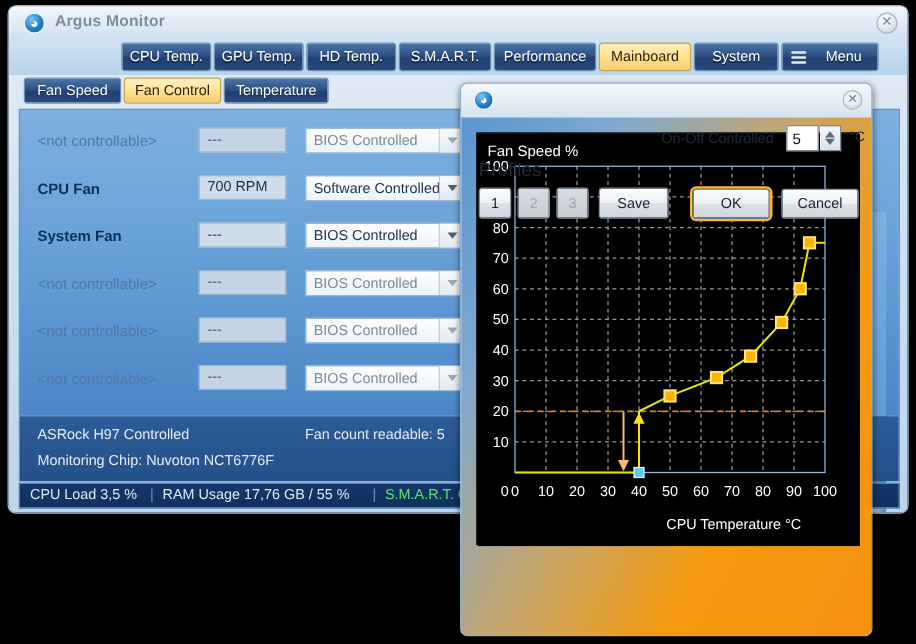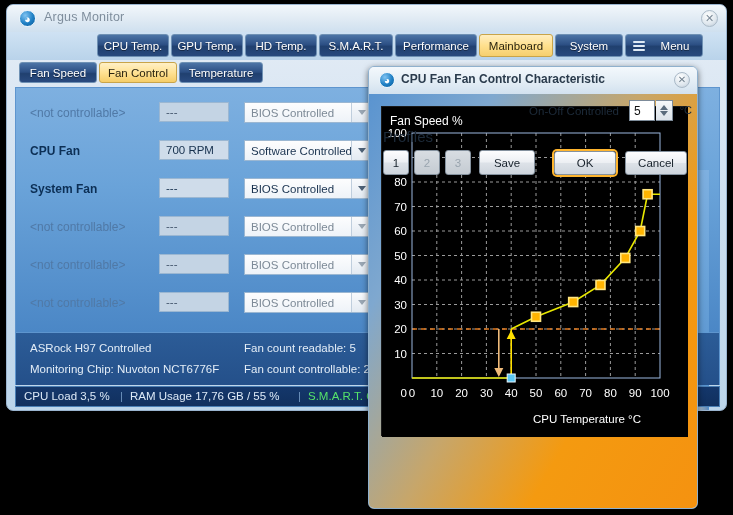--- a/index.html
+++ b/index.html
@@ -27,21 +27,21 @@
   }
   .app-logo {
     position: absolute; left: 12px; top: 5px; width: 17px; height: 17px;
     border-radius: 50%;
     background: radial-gradient(circle at 35% 30%, #7fc3f2 0%, #1e7fc4 55%, #0d5a96 100%);
     border: 1px solid #e8f3fb;
     color: #fff; font-size: 11px; font-weight: bold; text-align: center; line-height: 16px;
   }
   .app-title {
     position: absolute; left: 37px; top: 5px;
-    font-size: 12.5px; font-weight: normal; color: #7e8d9c;
+    font-size: 12.5px; font-weight: bold; color: #7e8d9c;
     letter-spacing: .2px;
   }
   .win-close {
     position: absolute; right: 8px; top: 5px; width: 17px; height: 17px;
     border-radius: 50%;
     background: radial-gradient(circle at 40% 30%, #fdfefe 0%, #dfe7ee 60%, #b9c6d2 100%);
     border: 1px solid #a9b9c7;
     color: #7c8b99; font-size: 11px; text-align: center; line-height: 15px;
   }
 
@@ -341,38 +341,36 @@
       <div class="photo-strip">
         <div class="photo-bird"></div>
 
       </div>
     </div>
 
     <div class="infoblock">
       <div class="info-txt" style="left:14px;top:9px">ASRock H97 Controlled</div>
       <div class="info-txt" style="left:14px;top:30px">Monitoring Chip: Nuvoton NCT6776F</div>
       <div class="info-txt" style="left:228px;top:9px">Fan count readable: 5</div>
-      <div class="info-txt" style="left:228px;top:30px">Fan count controllable: 2</div>
     </div>
 
     <div class="statusbar">
       <div class="status-item" style="left:8px">CPU Load 3,5 %</div>
       <div class="status-sep" style="left:104px">|</div>
       <div class="status-item" style="left:114px">RAM Usage 17,76 GB / 55 %</div>
       <div class="status-sep" style="left:282px">|</div>
       <div class="status-item status-ok" style="left:292px">S.M.A.R.T. OK</div>
     </div>
 
   </div>
 
   <div class="dialog">
 
     <div class="dlg-title">
       <div class="dlg-logo">◕</div>
-      <div class="dlg-title-txt">CPU Fan Fan Control Characteristic</div>
       <div class="dlg-close">✕</div>
     </div>
 
     <div class="dlg-body">
 
       <div class="chart-frame">
         <svg width="306" height="330" viewBox="0 0 306 330">
           <rect x="0" y="0" width="306" height="330" fill="#000"></rect>
           <text id="ch-title" x="8" y="18" fill="#ffffff" font-size="12">Fan Speed %</text>
           <g id="grid-layer">

